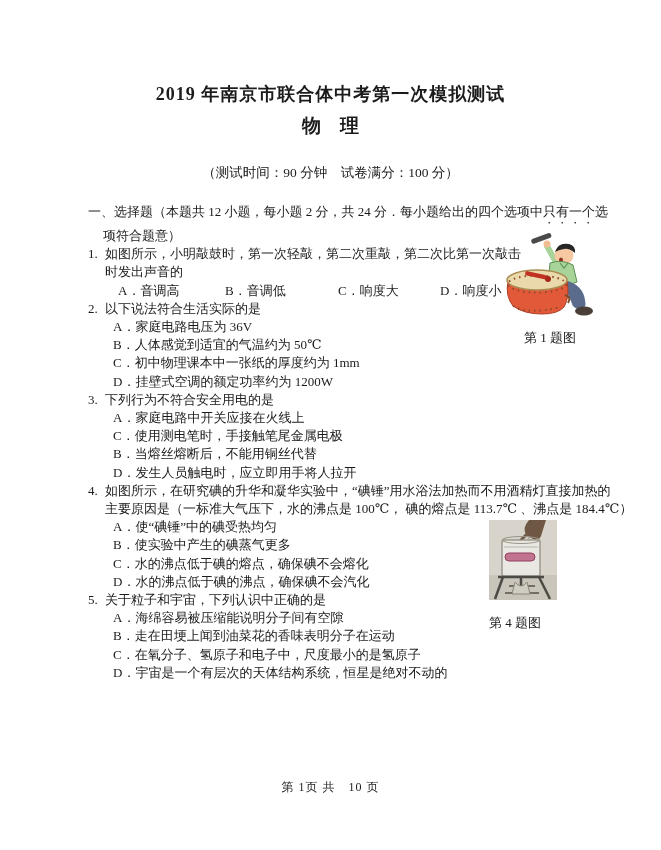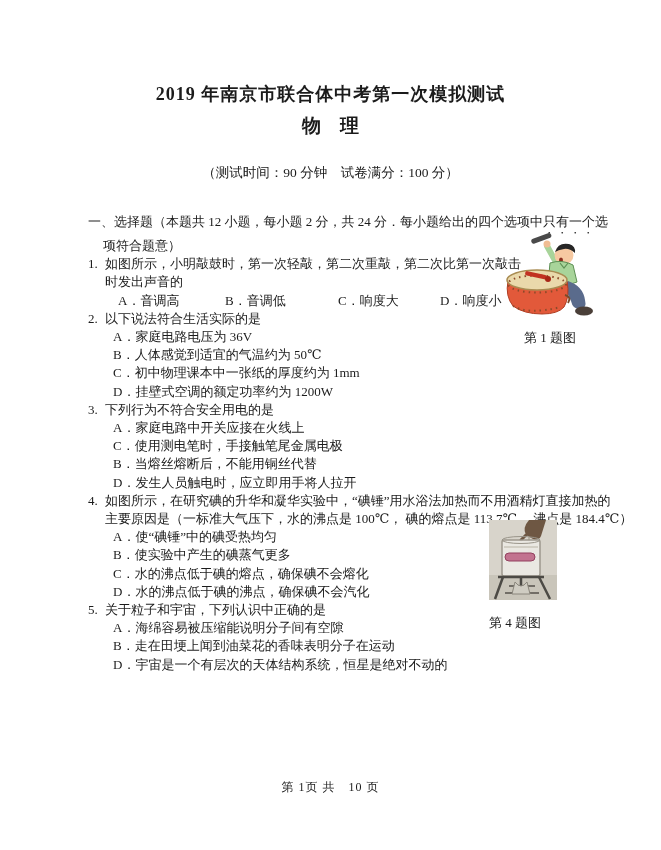--- a/index.html
+++ b/index.html
@@ -14,21 +14,21 @@
   }
   .subject {
     position:absolute; top:113px; left:0; right:0; text-align:center;
     font-size:19px; font-weight:700;
   }
   .meta {
     position:absolute; top:164px; left:0; right:0; text-align:center;
     font-size:13.5px;
   }
   .content {
-    position:absolute; left:88px; top:213px; width:520px;
+    position:absolute; left:88px; top:203px; width:520px;
     font-size:13px; line-height:18.2px;
   }
   .qline { white-space:nowrap; }
   .qnum { display:inline-block; width:17px; }
   .cont  { padding-left:17px; }
   .cont2 { padding-left:15px; }
   .opts > div { padding-left:25px; white-space:nowrap; }
   .optrow { padding-left:30px; white-space:nowrap; }
   .optrow span { display:inline-block;font-family:Liberation Serif, serif; }
   .optA { width:107px; }
@@ -103,20 +103,21 @@
         <div>C．水的沸点低于碘的熔点，确保碘不会熔化</div>
         <div>D．水的沸点低于碘的沸点，确保碘不会汽化</div>
       </div>
     </div>
 
     <div class="question">
       <div class="qline"><span class="qnum">5.</span><span>关于粒子和宇宙，下列认识中正确的是</span></div>
       <div class="opts">
         <div>A．海绵容易被压缩能说明分子间有空隙</div>
         <div>B．走在田埂上闻到油菜花的香味表明分子在运动</div>
+        <div>C．在氧分子、氢原子和电子中，尺度最小的是氢原子</div>
         <div>D．宇宙是一个有层次的天体结构系统，恒星是绝对不动的</div>
       </div>
     </div>
 
   </div>
 
   <div class="fig fig1">
     <svg width="92" height="86" viewBox="0 0 92 86">
 
       <rect x="27" y="3" width="21" height="5" rx="2.5" fill="#4a4a4a" transform="rotate(-20 37 6)"></rect>

